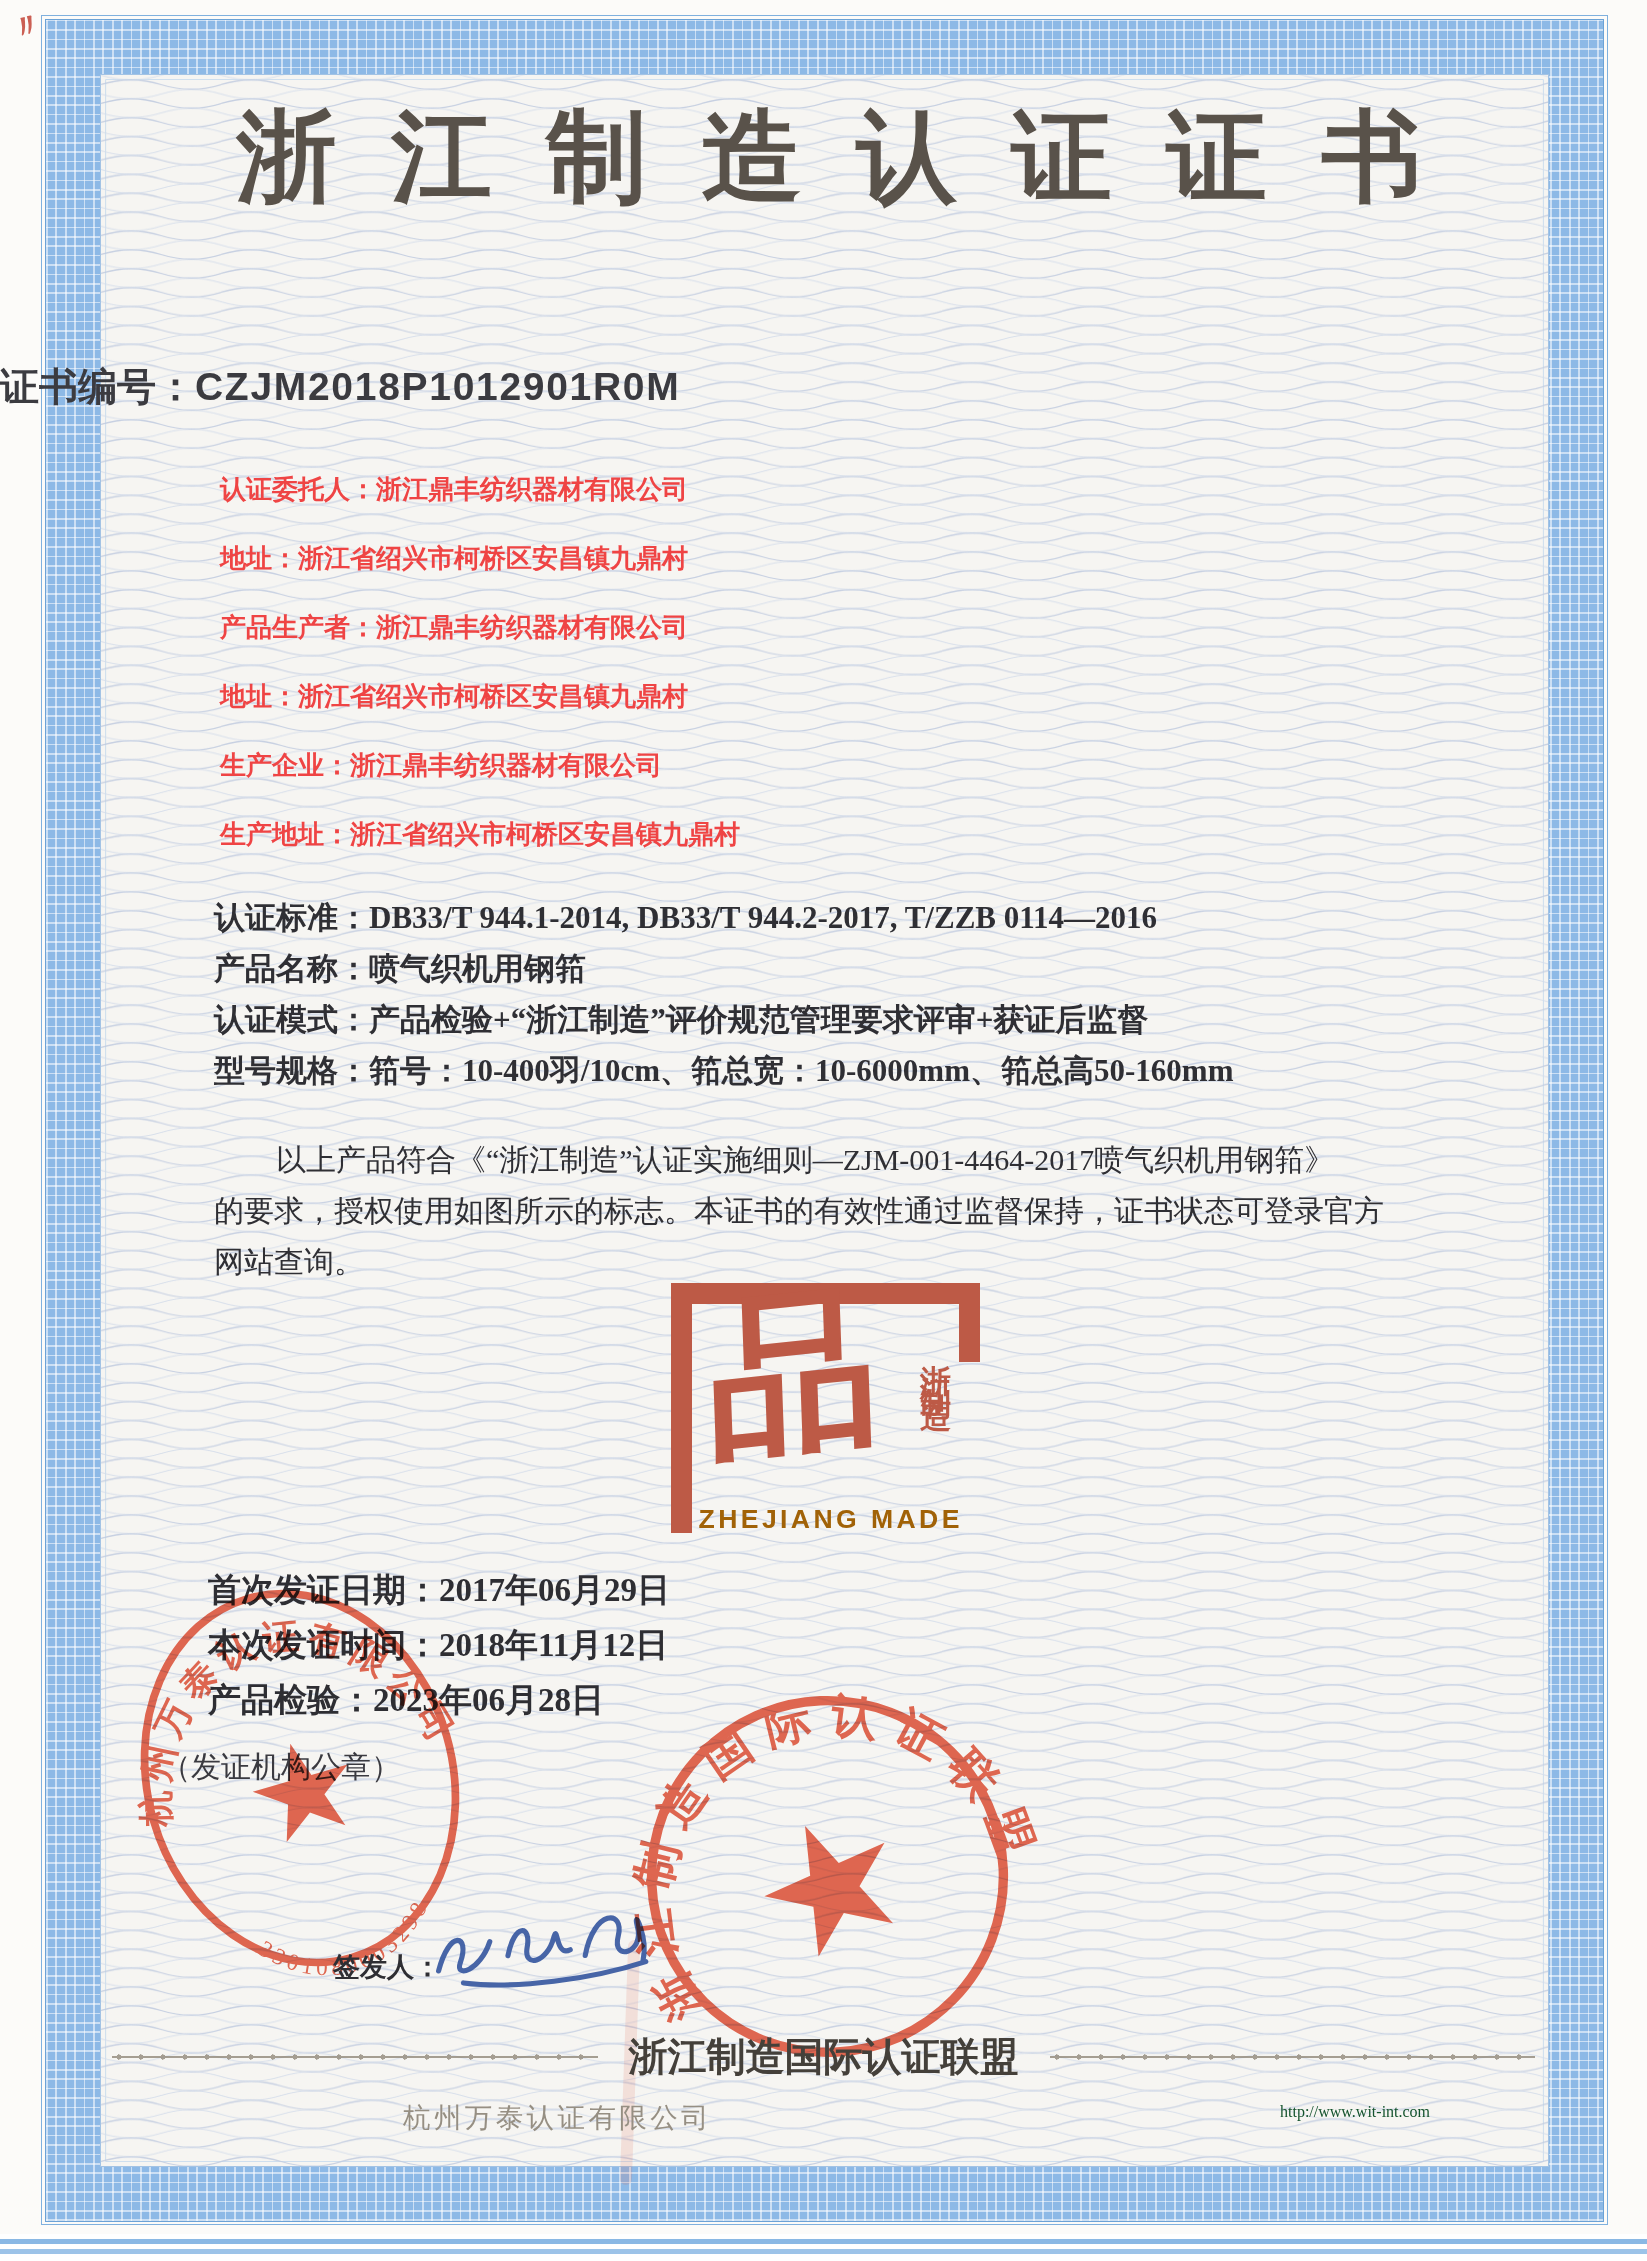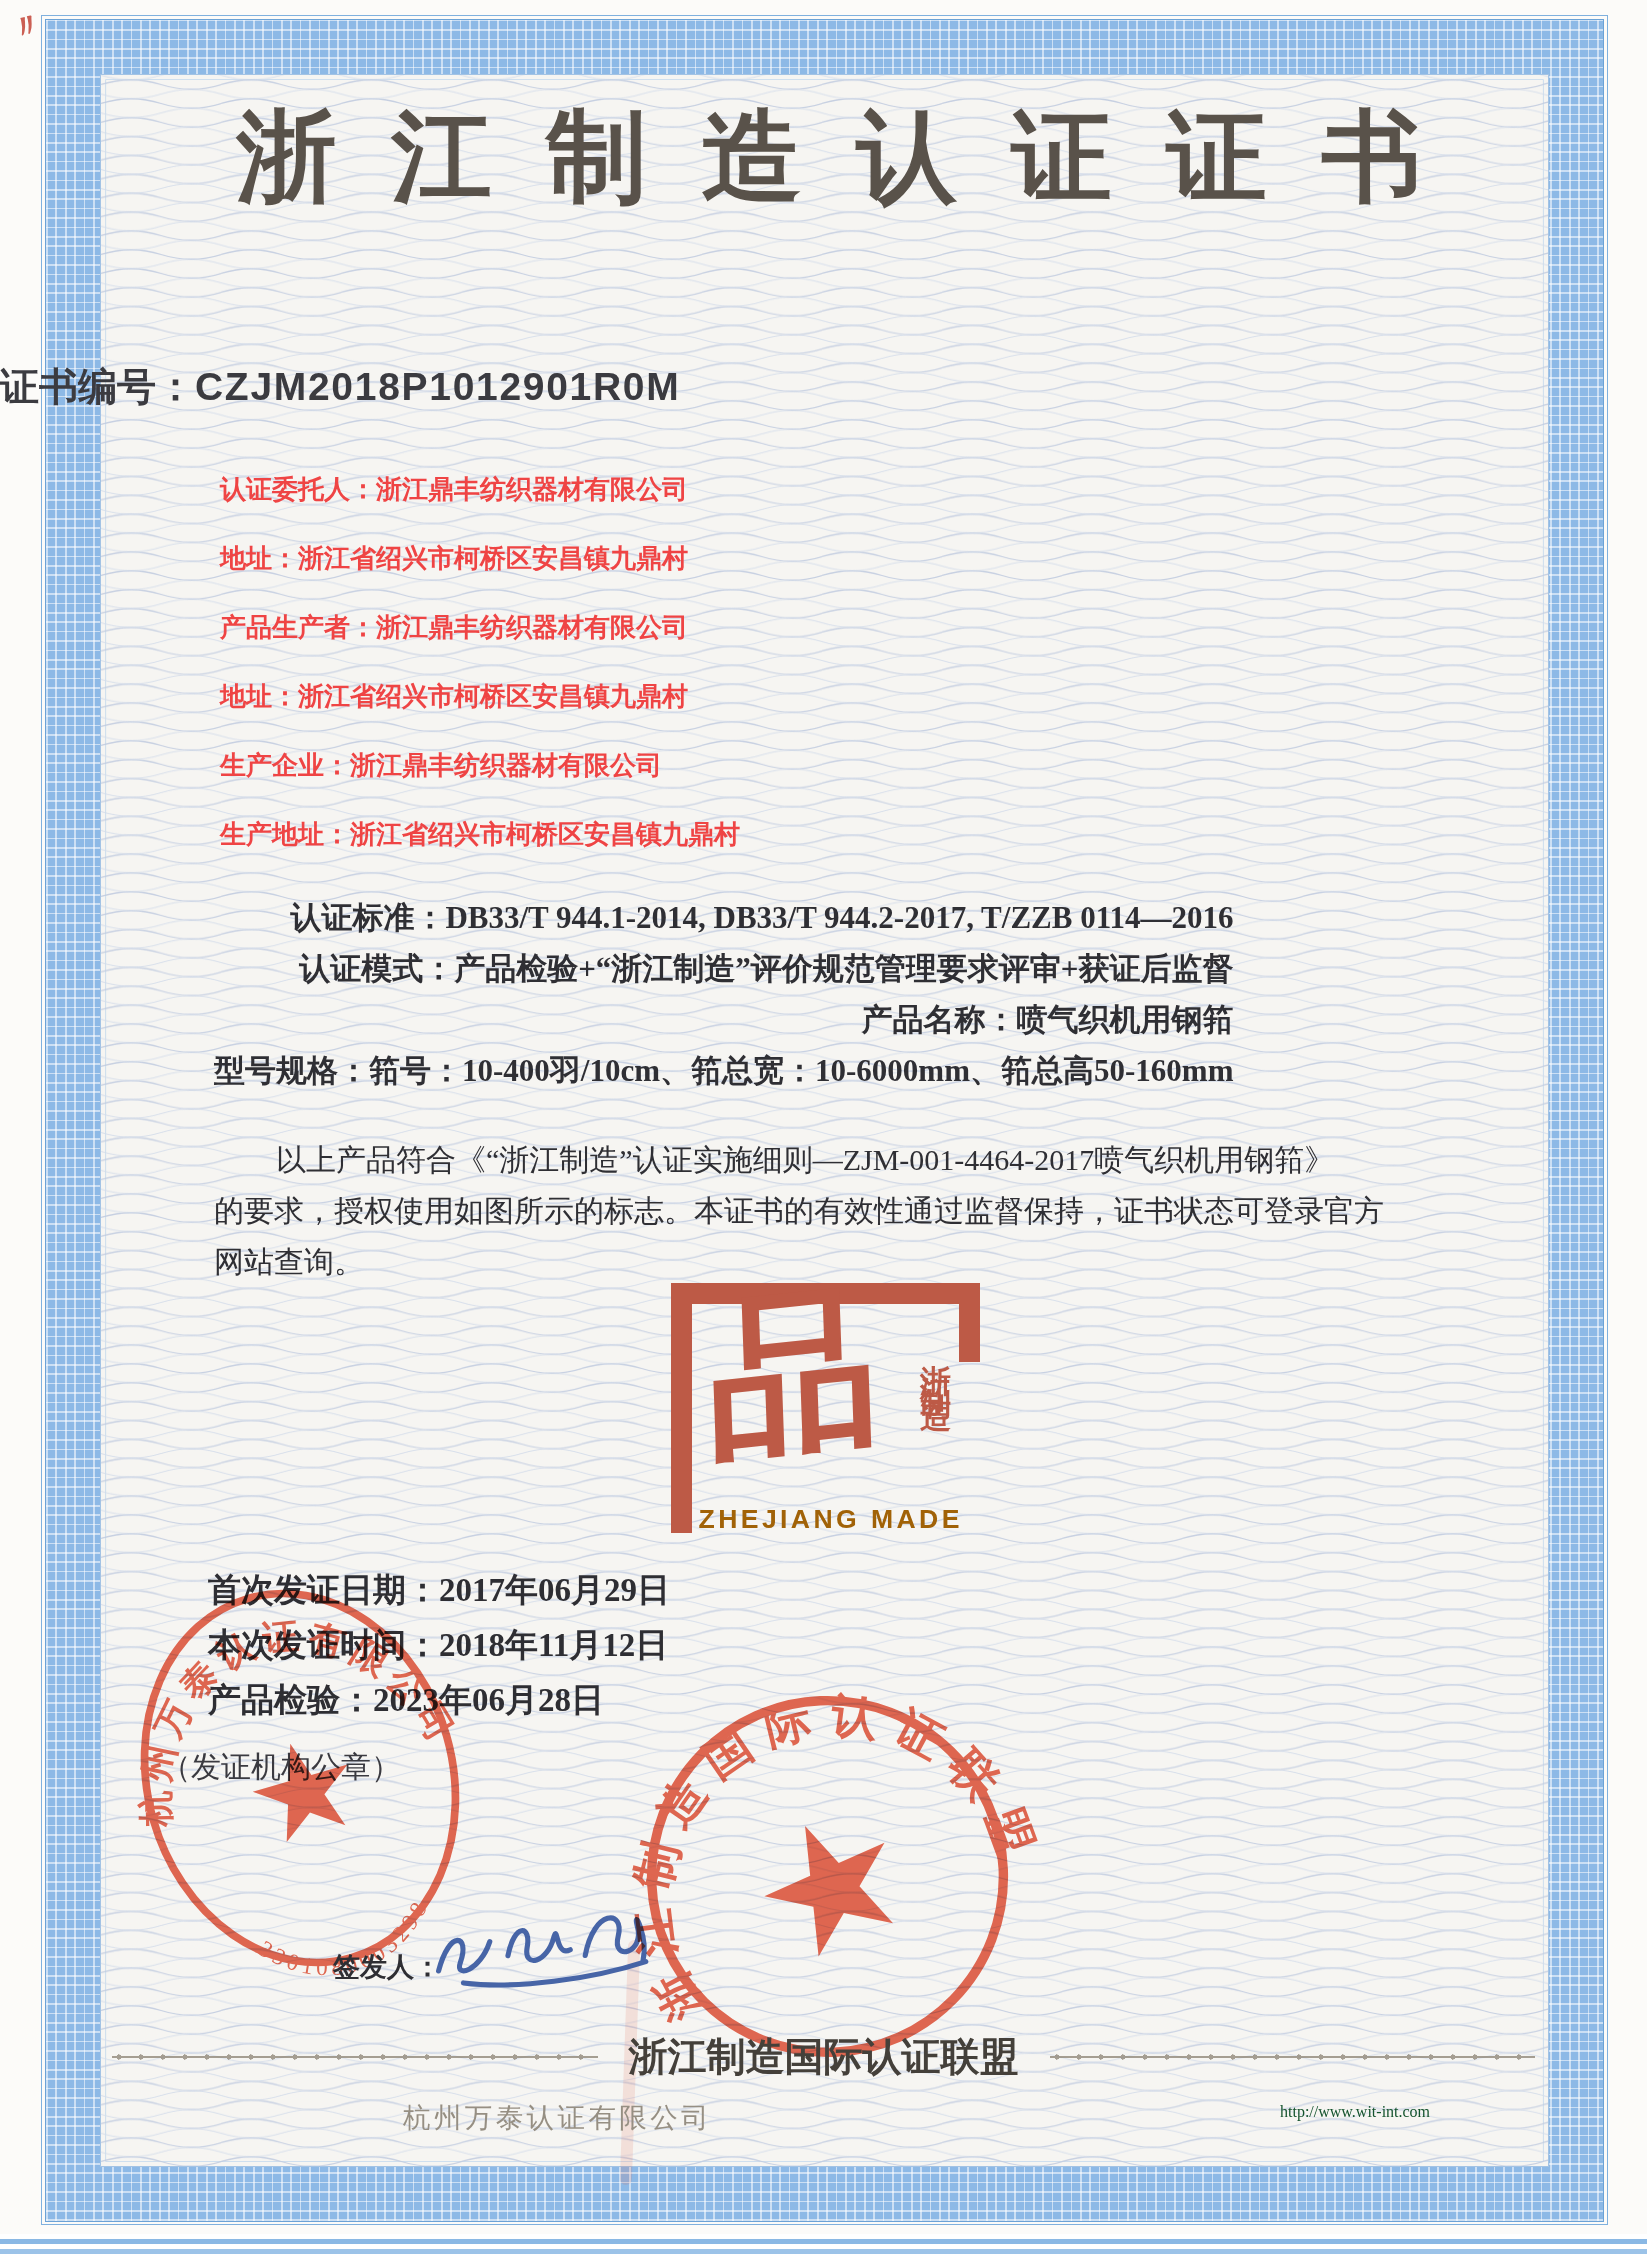--- a/index.html
+++ b/index.html
@@ -26,21 +26,21 @@
   
   .title{position:absolute;top:91px;left:0;width:100%;text-align:center;white-space:nowrap;
       font-size:100px;font-weight:700;letter-spacing:55px;padding-left:66px;box-sizing:border-box;
       color:#59524a;}
   .cert-no{position:absolute;top:360px;left:0;width:100%;text-align:left;white-space:nowrap;
       font-size:39px;font-weight:700;color:#3b3b40;}
   .cert-no .num{font-family:"Liberation Sans",sans-serif;letter-spacing:1.7px;}
   .info-block{position:absolute;left:220px;top:455px;}
   .info-line{white-space:nowrap;font-size:26px;font-weight:700;line-height:69px;color:#ef4444;}
   .spec-block{position:absolute;left:214px;top:892px;}
-  .spec-line{white-space:nowrap;font-size:31px;font-weight:600;line-height:51px;color:#2f2f34;text-align:right;}
+  .spec-line{white-space:nowrap;font-size:31px;font-weight:600;line-height:51px;color:#2f2f34;}
   .statement{position:absolute;left:214px;top:1134px;width:1270px;}
   .statement div{white-space:nowrap;font-size:30px;line-height:51px;color:#2f2f34;}
   .statement .indent{padding-left:62px;}
   
   .logo{position:absolute;left:671px;top:1283px;width:309px;height:250px;}
   .logo .bar{position:absolute;background:#bd5a46;}
   .logo .bar-top{left:0;top:0;right:0;height:20.6px;}
   .logo .bar-left{left:0;top:0;width:20.6px;bottom:0;}
   .logo .bar-right{right:0;top:0;width:20.6px;height:79px;}
   .logo .glyph{position:absolute;left:36px;top:5.1px;font-size:172px;font-weight:700;
@@ -122,24 +122,24 @@
     <div class="info-line">
       <span>生产地址：</span><span>浙江省绍兴市柯桥区安昌镇九鼎村</span>
     </div>
   </div>
 
   <div class="spec-block">
     <div class="spec-line">
       <span>认证标准：</span><span>DB33/T 944.1-2014, DB33/T 944.2-2017, T/ZZB 0114—2016</span>
     </div>
     <div class="spec-line">
+      <span>产品名称：</span><span>喷气织机用钢筘</span>
+    </div>
+    <div class="spec-line">
       <span>认证模式：</span><span>产品检验+“浙江制造”评价规范管理要求评审+获证后监督</span>
-    </div>
-    <div class="spec-line">
-      <span>产品名称：</span><span>喷气织机用钢筘</span>
     </div>
     <div class="spec-line">
       <span>型号规格：</span><span>筘号：10-400羽/10cm、筘总宽：10-6000mm、筘总高50-160mm</span>
     </div>
   </div>
 
   <div class="statement">
     <div class="indent">以上产品符合《“浙江制造”认证实施细则—ZJM-001-4464-2017喷气织机用钢筘》</div>
     <div>的要求，授权使用如图所示的标志。本证书的有效性通过监督保持，证书状态可登录官方</div>
     <div>网站查询。</div>

